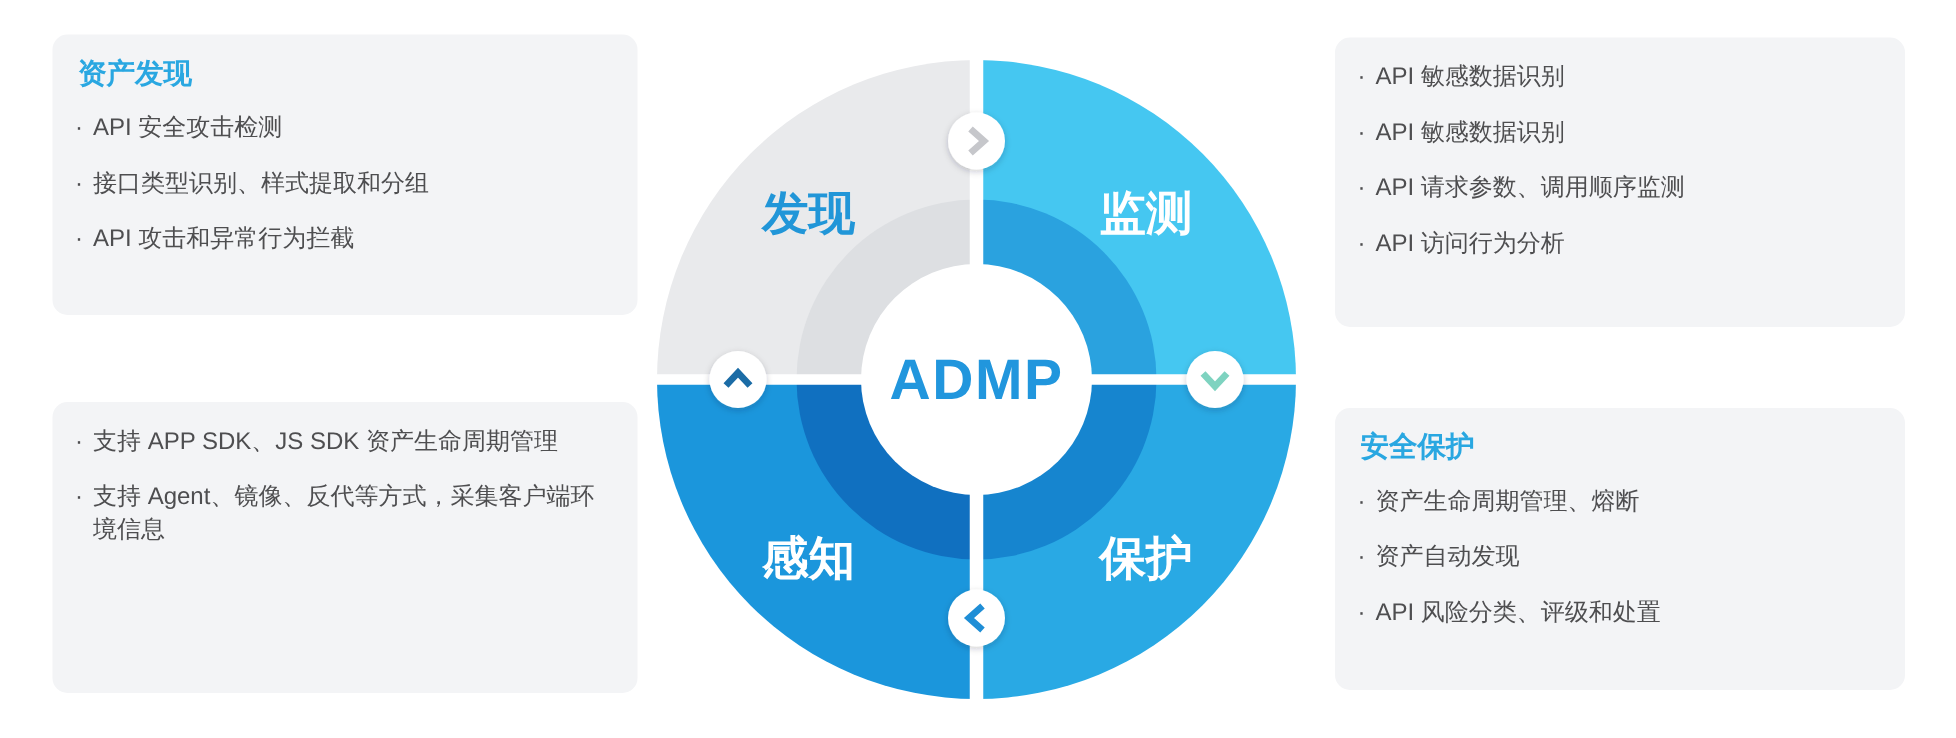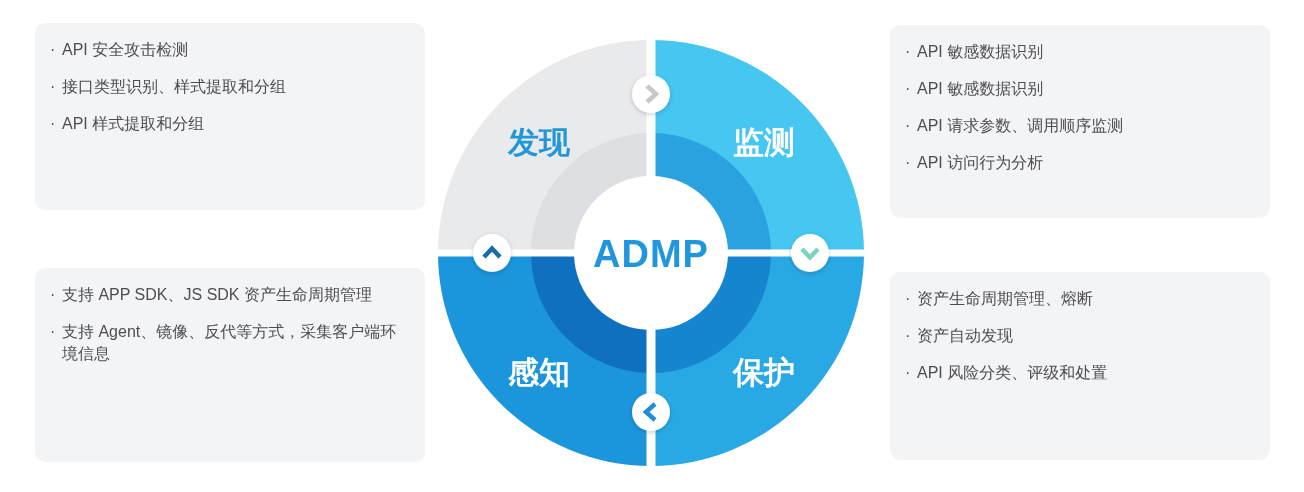--- a/index.html
+++ b/index.html
@@ -63,31 +63,32 @@
     font-weight: bold;
     letter-spacing: 1px;
   }
 </style>
 </head>
 <body>
 
 <div class="stage">
 
   <section class="panel panel-tl">
+    <h3 class="panel-title">资产发现</h3>
     <div class="item">
       <span class="bullet">·</span>
       <span class="item-text">API 安全攻击检测</span>
     </div>
     <div class="item">
       <span class="bullet">·</span>
       <span class="item-text">接口类型识别、样式提取和分组</span>
     </div>
     <div class="item">
       <span class="bullet">·</span>
-      <span class="item-text">API 样式提取和分组</span>
+      <span class="item-text">API 攻击和异常行为拦截</span>
     </div>
   </section>
 
   <section class="panel panel-tr">
     <div class="item">
       <span class="bullet">·</span>
       <span class="item-text">API 敏感数据识别</span>
     </div>
     <div class="item">
       <span class="bullet">·</span>
@@ -108,20 +109,21 @@
       <span class="bullet">·</span>
       <span class="item-text">支持 APP SDK、JS SDK 资产生命周期管理</span>
     </div>
     <div class="item">
       <span class="bullet">·</span>
       <span class="item-text">支持 Agent、镜像、反代等方式，采集客户端环境信息</span>
     </div>
   </section>
 
   <section class="panel panel-br">
+    <h3 class="panel-title">安全保护</h3>
     <div class="item">
       <span class="bullet">·</span>
       <span class="item-text">资产生命周期管理、熔断</span>
     </div>
     <div class="item">
       <span class="bullet">·</span>
       <span class="item-text">资产自动发现</span>
     </div>
     <div class="item">
       <span class="bullet">·</span>

